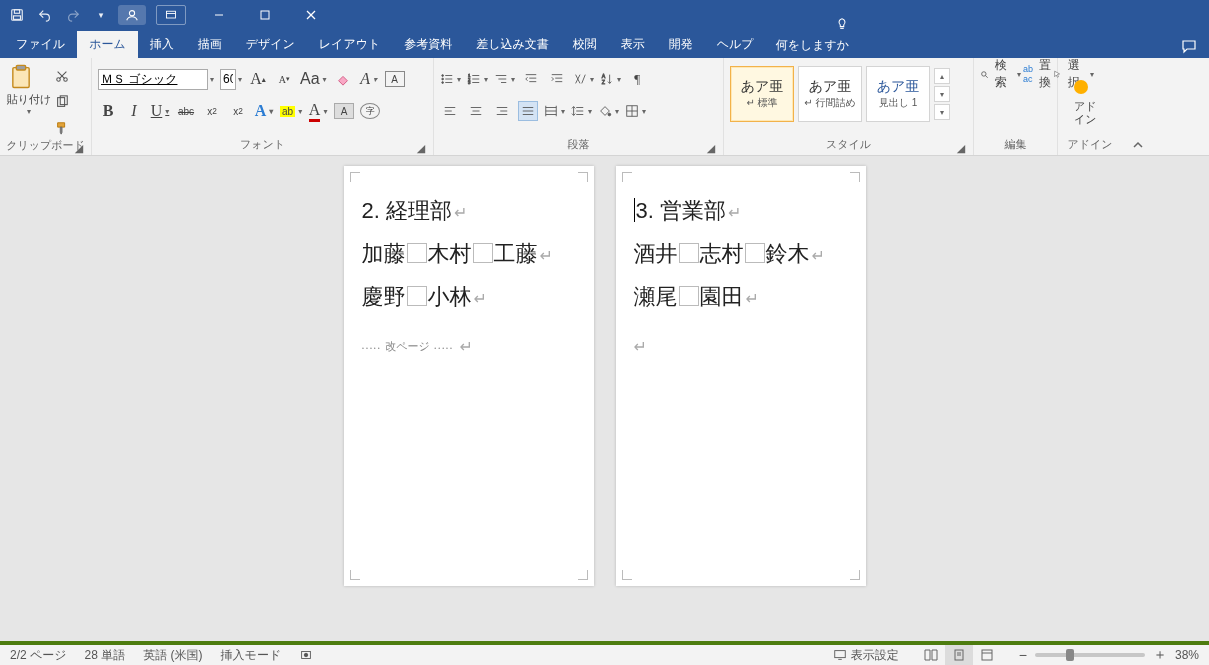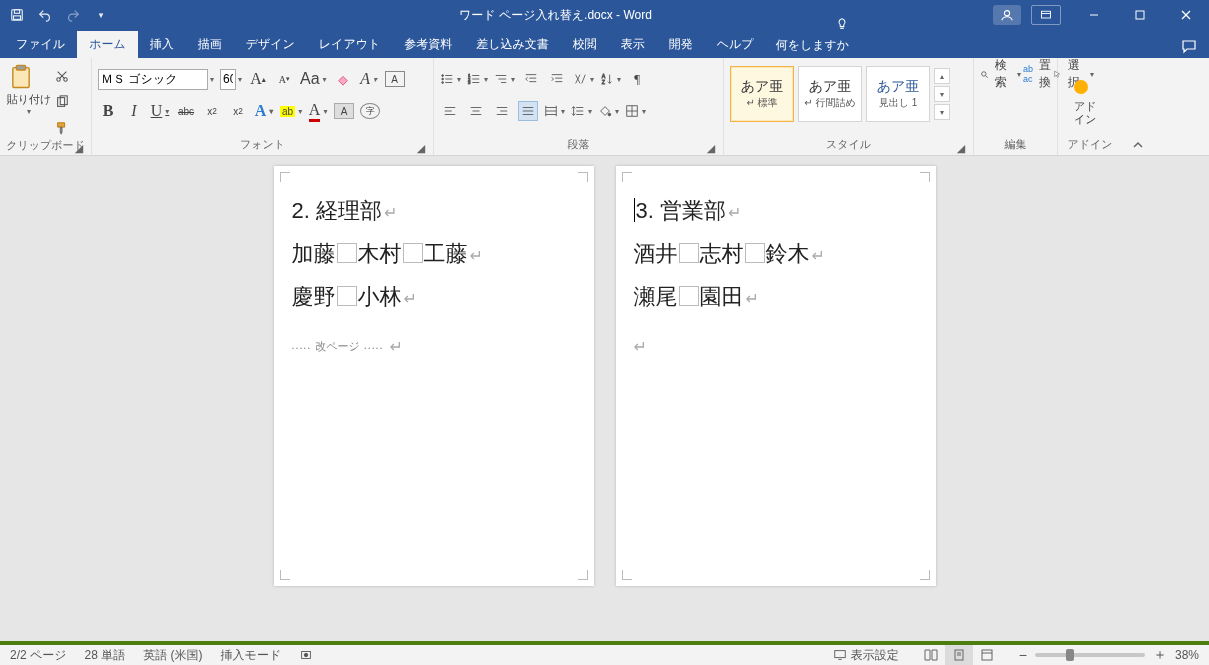--- a/index.html
+++ b/index.html
@@ -29,21 +29,21 @@
   .ribbon { height: 98px; background: #f3f3f3; border-bottom: 1px solid #d4d4d4; display: flex; }
   .group { border-right: 1px solid #e1e1e1; display:flex; flex-direction:column; padding: 4px 6px 0; }
   .group .body { flex:1; display:flex; align-items:flex-start; }
   .group .label { height: 18px; font-size: 11px; color: #666; text-align:center; position:relative; }
   .group .label .dlg { position:absolute; right:0; bottom:1px; width:12px; height:12px; }
   .ctrl { font-size: 12px; color:#444; }
   .row { display:flex; align-items:center; gap:6px; height: 26px;}
   .stack { display:flex; flex-direction:column; gap:0px; }
   .btn-sm { min-width:20px; height:20px; display:inline-flex; align-items:center; justify-content:center; color:#444; }
   select.fake, input.fake { font-size:12px; padding:1px 2px; border:1px solid #ababab; background:#fff; height:21px;}
-  .font-name { width:110px; }
+  .font-name { width:110px;text-decoration:underline; }
   .font-size { width:16px; }
   .dd::after { content:"▾"; font-size:8px; margin-left:3px; color:#666; }
 
   
   .styles-gallery { display:flex; gap:4px; padding-top:4px;}
   .style-item { width:64px; height:56px; border:1px solid #d4d4d4; background:#fff; display:flex; flex-direction:column; align-items:center; justify-content:center; font-size:10px; color:#555; }
   .style-item .preview { font-size:14px; color:#333; }
   .style-item.sel { border:1px solid #f2b24a; box-shadow: inset 0 0 0 1px #ffe8b5; background:#fff8e1;}
   .styles-more { width:16px; display:flex; flex-direction:column; justify-content:space-between; padding:2px 0;}
   .styles-more div { height:16px; border:1px solid #d4d4d4; display:flex; align-items:center; justify-content:center; font-size:8px; color:#666; background:#fff;}
@@ -55,21 +55,21 @@
   
   .addin { display:flex; flex-direction:column; align-items:center; justify-content:center; padding:6px 10px 0; }
   .addin .dot { width:14px; height:14px; border-radius:50%; background:#ffb000; margin-bottom:6px;}
   .addin .txt { font-size:11px; color:#444; text-align:center; line-height:1.1;}
 
   .ribbon .collapse { width:30px; display:flex; align-items:flex-end; justify-content:flex-end; padding:0 8px 4px 0; color:#666;}
 
   
   .doc-area { flex:1; background:#e6e6e6; overflow:hidden; position:relative; }
   .pages { display:flex; gap:22px; justify-content:center; padding-top:10px; }
-  .page { width:320px; height:420px; background:#fff; box-shadow: 0 0 3px rgba(0,0,0,.2); position:relative; padding: 24px 18px; }
+  .page { width:250px; height:420px; background:#fff; box-shadow: 0 0 3px rgba(0,0,0,.2); position:relative; padding: 24px 18px; }
   .page .corner { position:absolute; width:10px; height:10px; }
   .page .corner.tl { top:6px; left:6px; border-left:1px solid #bbb; border-top:1px solid #bbb;}
   .page .corner.tr { top:6px; right:6px; border-right:1px solid #bbb; border-top:1px solid #bbb;}
   .page .corner.bl { bottom:6px; left:6px; border-left:1px solid #bbb; border-bottom:1px solid #bbb;}
   .page .corner.br { bottom:6px; right:6px; border-right:1px solid #bbb; border-bottom:1px solid #bbb;}
   .page .line { font-family: "MS Gothic","MS Mincho",monospace; font-size:22px; color:#222; line-height:1.95; white-space:nowrap; }
   .page .ret { color:#aaa; font-size:16px; margin-left:2px;}
   .page .gsp { display:inline-block; width:20px; height:20px; border:1px solid #bbb; vertical-align:-2px; margin:0 1px;}
   .page .pagebreak { font-size:11px; color:#888; display:flex; align-items:center; gap:4px; margin-top:18px;}
   .page .pagebreak .dots { letter-spacing:1px; }
@@ -107,21 +107,20 @@
         </svg>
     </span>
     <span class="icon" style="opacity:.45">
       <svg viewBox="0 0 16 16" width="14" height="14" fill="none" stroke="#fff" stroke-width="1.3">
           <path d="M10 3l4 4-4 4"></path>
           <path d="M14 7H7a4 4 0 0 0 0 8"></path>
         </svg>
     </span>
     <span class="icon" style="font-size:9px;color:#fff;">▾</span>
   </div>
-  <div class="title-center">ワード ページ入れ替え.docx  -  Word</div>
   <div class="acct">
     <svg viewBox="0 0 16 16" width="14" height="14" fill="none" stroke="#fff" stroke-width="1.2">
         <circle cx="8" cy="6" r="3"></circle>
         <path d="M2 14c1-3 4-4 6-4s5 1 6 4"></path>
       </svg>
   </div>
   <div class="ribbon-opts">
     <svg viewBox="0 0 16 16" width="12" height="12" fill="none" stroke="#fff" stroke-width="1.2">
         <rect x="2" y="3" width="12" height="9"></rect>
         <path d="M2 6h12"></path>

